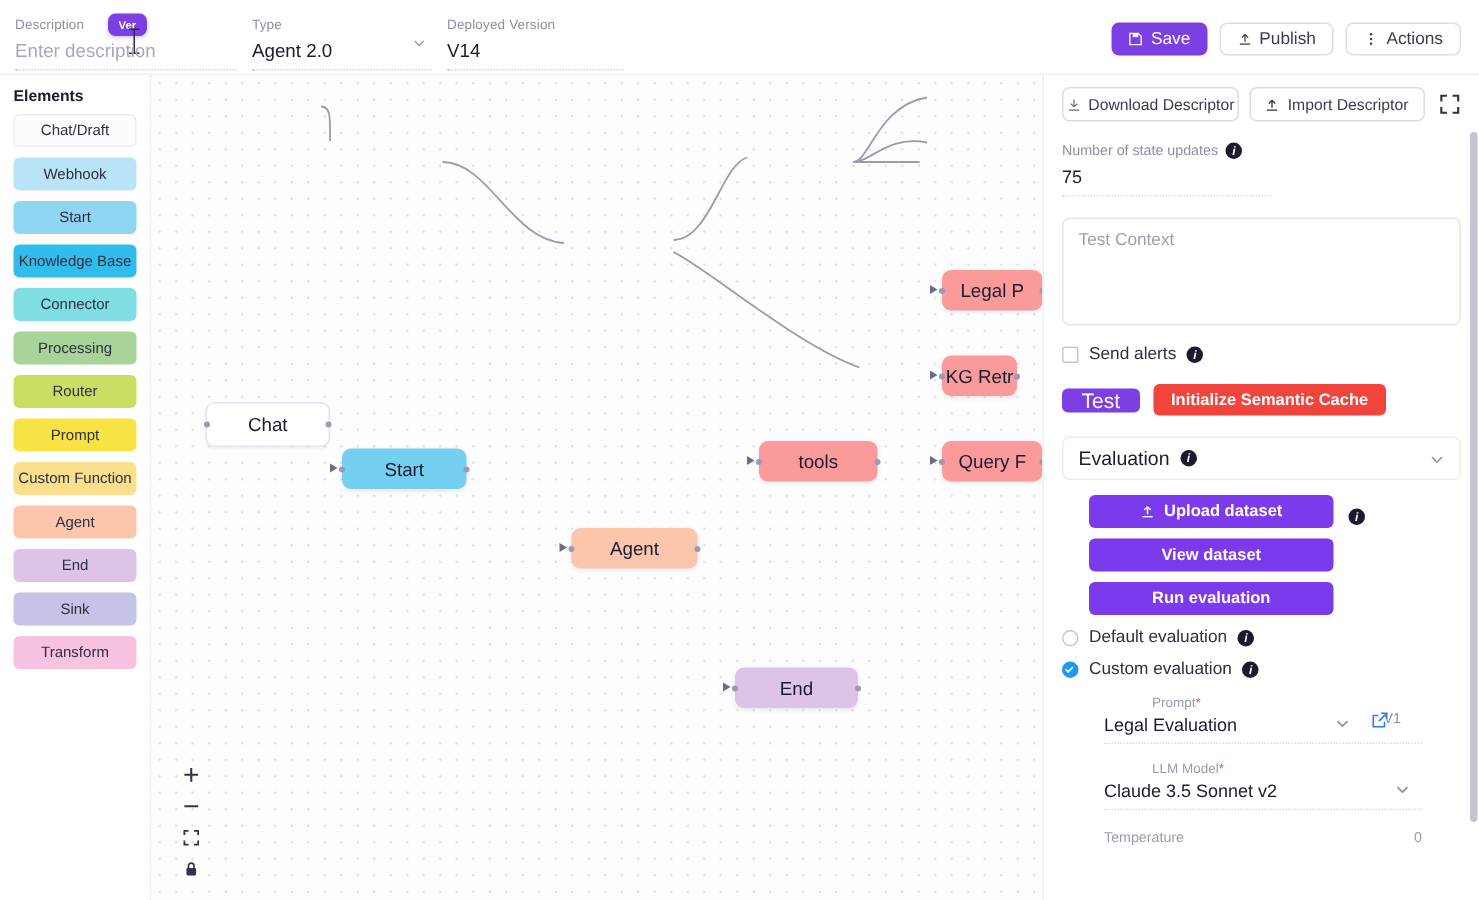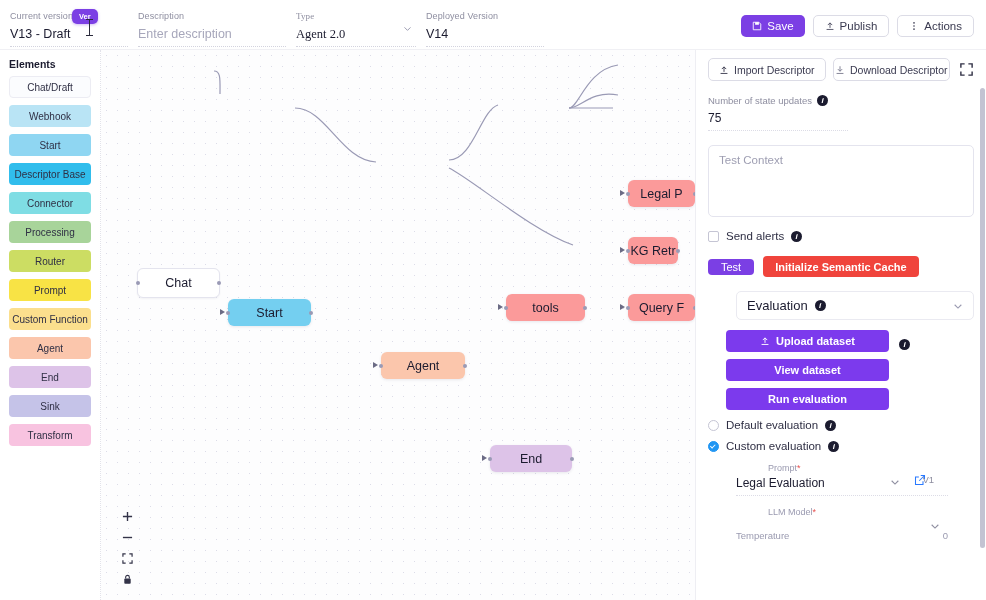--- a/index.html
+++ b/index.html
@@ -32,21 +32,21 @@
     margin-top: 4px; white-space: nowrap;
   }
   .field-value.placeholder { color: #a7a7bb; }
   .field-underline {
     border-bottom: 1px dotted #d3d3de;
     margin-top: 3px;
   }
   .f-cur { width: 118px; }
   .f-recipe { width: 148px; margin-left: 18px; }
   .f-desc { width: 148px; }
-  .f-type { width: 120px; font-family: Liberation Serif, serif; }
+  .f-type { width: 120px; }
   .f-dep { width: 118px; }
   .chev-sm {
     position: absolute; right: 4px; top: 16px;
     width: 9px; height: 9px; color: #9a9ab0;
   }
   .ver-badge {
     position: absolute; left: 72px; top: 9px;
     background: #7b3fe4; color: #fff;
     font-size: 7.5px; font-weight: bold;
     border-radius: 5px; padding: 3px 7px;
@@ -185,32 +185,32 @@
     display: flex; align-items: center; gap: 7px; margin-top: 13px;
     font-size: 11.5px; color: #2f2f44;
   }
   .chk {
     width: 11px; height: 11px; border: 1px solid #c5c5d4;
     border-radius: 2px; background: #fff; flex: none; cursor: pointer;
   }
   .act-row { display: flex; gap: 9px; margin-top: 14px; align-items: center; }
   .btn-test {
     background: #7b3fe4; color: #fff; border: none; border-radius: 4px;
-    height: 16px; padding: 0 13px; font-size: 11px; cursor: pointer;
+    height: 16px; padding: 0 13px; font-size: 14px; cursor: pointer;
     display: flex; align-items: center; font-weight: 500;
   }
   .btn-cache {
     background: #f0443c; color: #fff; border: none; border-radius: 4px;
     height: 21px; padding: 0 12px; font-size: 11px; cursor: pointer;
     display: flex; align-items: center; font-weight: bold; white-space: nowrap;
   }
   .accordion {
     margin-top: 14px; border: 1px solid #eaeaf1; border-radius: 5px;
     height: 29px; display: flex; align-items: center;
-    padding: 0 10px; gap: 7px; cursor: pointer; margin-left: 28px;
+    padding: 0 10px; gap: 7px; cursor: pointer;
   }
   .acc-title { font-size: 13px; color: #1b1b2f; }
   .acc-chev { margin-left: auto; color: #9a9ab0; width: 10px; height: 10px; }
 
   .eval-btns { margin-top: 10px; padding-left: 18px; }
   .btn-eval {
     width: 163px; height: 22px; background: #7c3aed; color: #fff;
     border: none; border-radius: 4px; font-size: 11px; font-weight: bold;
     display: flex; align-items: center; justify-content: center; gap: 6px;
     cursor: pointer; margin-bottom: 7px;
@@ -261,27 +261,20 @@
     width: 5px; height: 460px; background: #c3c3d2; border-radius: 3px;
   }
 </style>
 </head>
 <body>
 
 <div class="app">
 
   <div class="header">
 
-    <div class="field f-cur">
-      <div class="field-label">
-        <span>Current version</span>
-      </div>
-      <div class="field-value">V13 - Draft</div>
-      <div class="field-underline"></div>
-    </div>
     <div class="ver-badge">Ver</div>
     <div class="caret"></div>
 
 
     <div class="field f-desc">
       <div class="field-label">
         <span>Description</span>
       </div>
       <div class="field-value placeholder">Enter description</div>
       <div class="field-underline"></div>
@@ -340,21 +333,21 @@
           <div class="el-item" style="background: rgb(251, 252, 254); border: 1px solid rgb(236, 236, 243);">
             <span>Chat/Draft</span>
           </div>
           <div class="el-item" style="background: rgb(185, 228, 245);">
             <span>Webhook</span>
           </div>
           <div class="el-item" style="background: rgb(143, 214, 242);">
             <span>Start</span>
           </div>
           <div class="el-item" style="background: rgb(49, 189, 236);">
-            <span>Descriptor Base</span>
+            <span>Knowledge Base</span>
           </div>
           <div class="el-item" style="background: rgb(127, 221, 228);">
             <span>Connector</span>
           </div>
           <div class="el-item" style="background: rgb(168, 212, 154);">
             <span>Processing</span>
           </div>
           <div class="el-item" style="background: rgb(204, 221, 99);">
             <span>Router</span>
           </div>
@@ -464,31 +457,31 @@
           </svg>
         </div>
       </div>
     </div>
 
     <div class="panel">
 
       <div class="panel-row1">
         <button class="btn-desc">
           <svg class="ic" viewBox="0 0 16 16">
+            <path d="M8 2v8M8 10 4.5 6.5M8 10l3.5-3.5" fill="none" stroke="#6a6a80" stroke-width="1.3"></path>
+            <path d="M2.5 13.5h11" stroke="#6a6a80" stroke-width="1.3"></path>
+          </svg>
+          <span>Download Descriptor</span>
+        </button>
+        <button class="btn-desc">
+          <svg class="ic" viewBox="0 0 16 16">
             <path d="M8 11V3M8 3 4.5 6.5M8 3l3.5 3.5" fill="none" stroke="#2f2f44" stroke-width="1.4"></path>
             <path d="M2.5 13.5h11" stroke="#2f2f44" stroke-width="1.4"></path>
           </svg>
           <span>Import Descriptor</span>
-        </button>
-        <button class="btn-desc">
-          <svg class="ic" viewBox="0 0 16 16">
-            <path d="M8 2v8M8 10 4.5 6.5M8 10l3.5-3.5" fill="none" stroke="#6a6a80" stroke-width="1.3"></path>
-            <path d="M2.5 13.5h11" stroke="#6a6a80" stroke-width="1.3"></path>
-          </svg>
-          <span>Download Descriptor</span>
         </button>
         <svg class="expand-ic" viewBox="0 0 16 16" fill="none" stroke="currentColor" stroke-width="1.5">
           <path d="M2 6V2h4M10 2h4v4M14 10v4h-4M6 14H2v-4"></path>
         </svg>
       </div>
 
       <div class="p-label">
         <span>Number of state updates</span>
         <span class="info">i</span>
       </div>
@@ -557,20 +550,21 @@
             <path d="M14 2 7 9"></path>
             <path d="M12 9.5V14H2V4h4.5"></path>
         </svg>
         <span class="link-ver">V1</span>
       </div>
 
       <div class="sub-field">
         <div class="sf-label">
           <span>LLM Model</span><span class="req">*</span>
         </div>
+        <div class="sf-value">Claude 3.5 Sonnet v2</div>
         <svg class="sf-chev" style="right:8px" viewBox="0 0 12 12">
           <path d="M2 4.5 L6 8.5 L10 4.5" fill="none" stroke="currentColor" stroke-width="1.3"></path>
         </svg>
       </div>
 
       <div class="temp-row">
         <span>Temperature</span>
         <span>0</span>
       </div>
 

